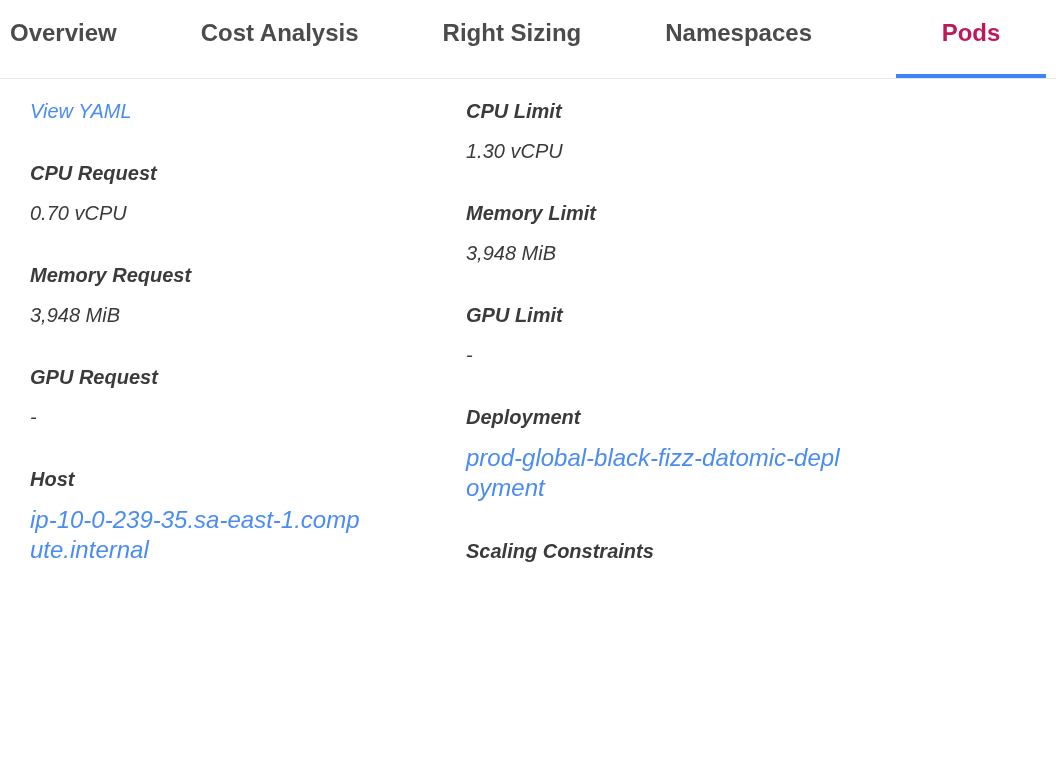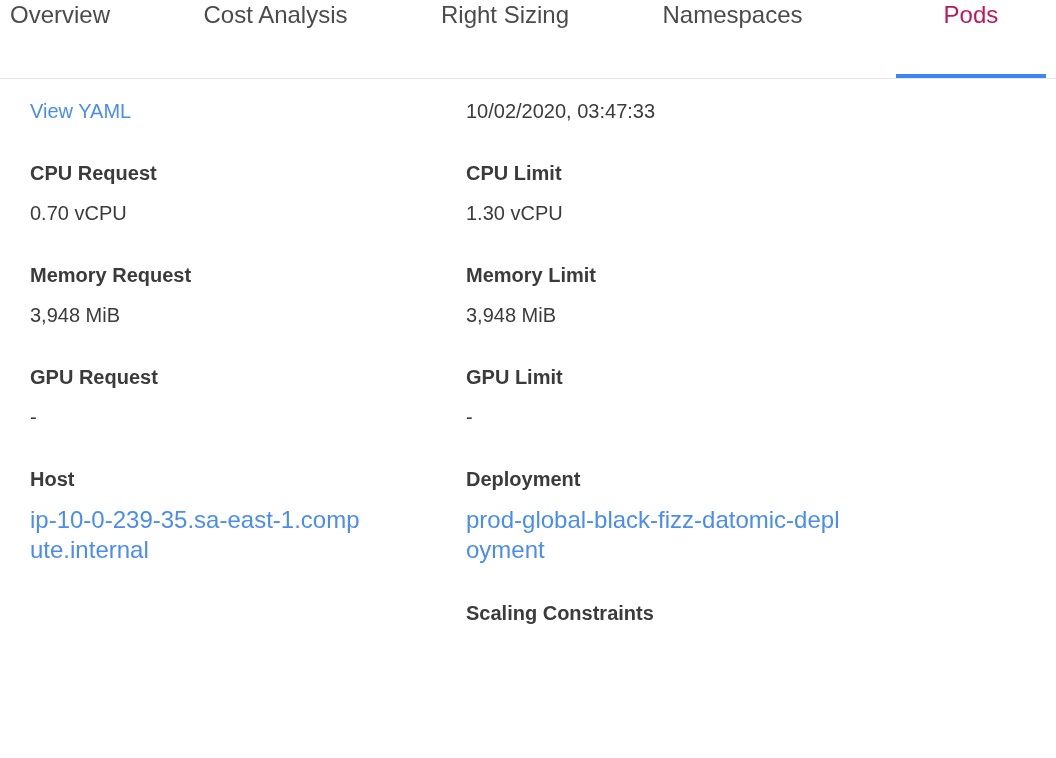--- a/index.html
+++ b/index.html
@@ -15,37 +15,39 @@
   
   .tabs {
     display: flex;
     justify-content: space-between;
     height: 79px;
     padding: 0 10px;
     border-bottom: 1px solid #e7e7e7;
   }
   .tab {
     font-size: 24px;
-    font-weight: 400;
+    font-weight: 700;
     color: #4b4b4b;
     line-height: 30px;
+    padding-top: 18px;
     height: 78px;
     cursor: pointer;
     text-align: center;
   }
   .tab.active {
     color: #be185d;
     border-bottom: 4px solid #3d85f5;
   }
   .tab-pods { width: 150px; }
 
   
   .content {
     display: flex;
     padding: 18px 18px 0 30px;
+    font-style: italic;
   }
   .col { width: 436px; }
   .col-right { width: 560px; }
 
   .row-top {
     font-size: 20px;
     line-height: 28px;
     margin-bottom: 34px;
   }
 
@@ -123,21 +125,20 @@
       <div class="field-value">-</div>
     </div>
 
     <div class="field">
       <div class="field-label">Host</div>
       <span class="link link-block host-link">ip-10-0-239-35.sa-east-1.compute.internal</span>
     </div>
   </div>
 
   <div class="col col-right">
-    <div class="row-top">10/02/2020, 03:47:33</div>
 
     <div class="field">
       <div class="field-label">CPU Limit</div>
       <div class="field-value">1.30 vCPU</div>
     </div>
 
     <div class="field">
       <div class="field-label">Memory Limit</div>
       <div class="field-value">3,948 MiB</div>
     </div>

